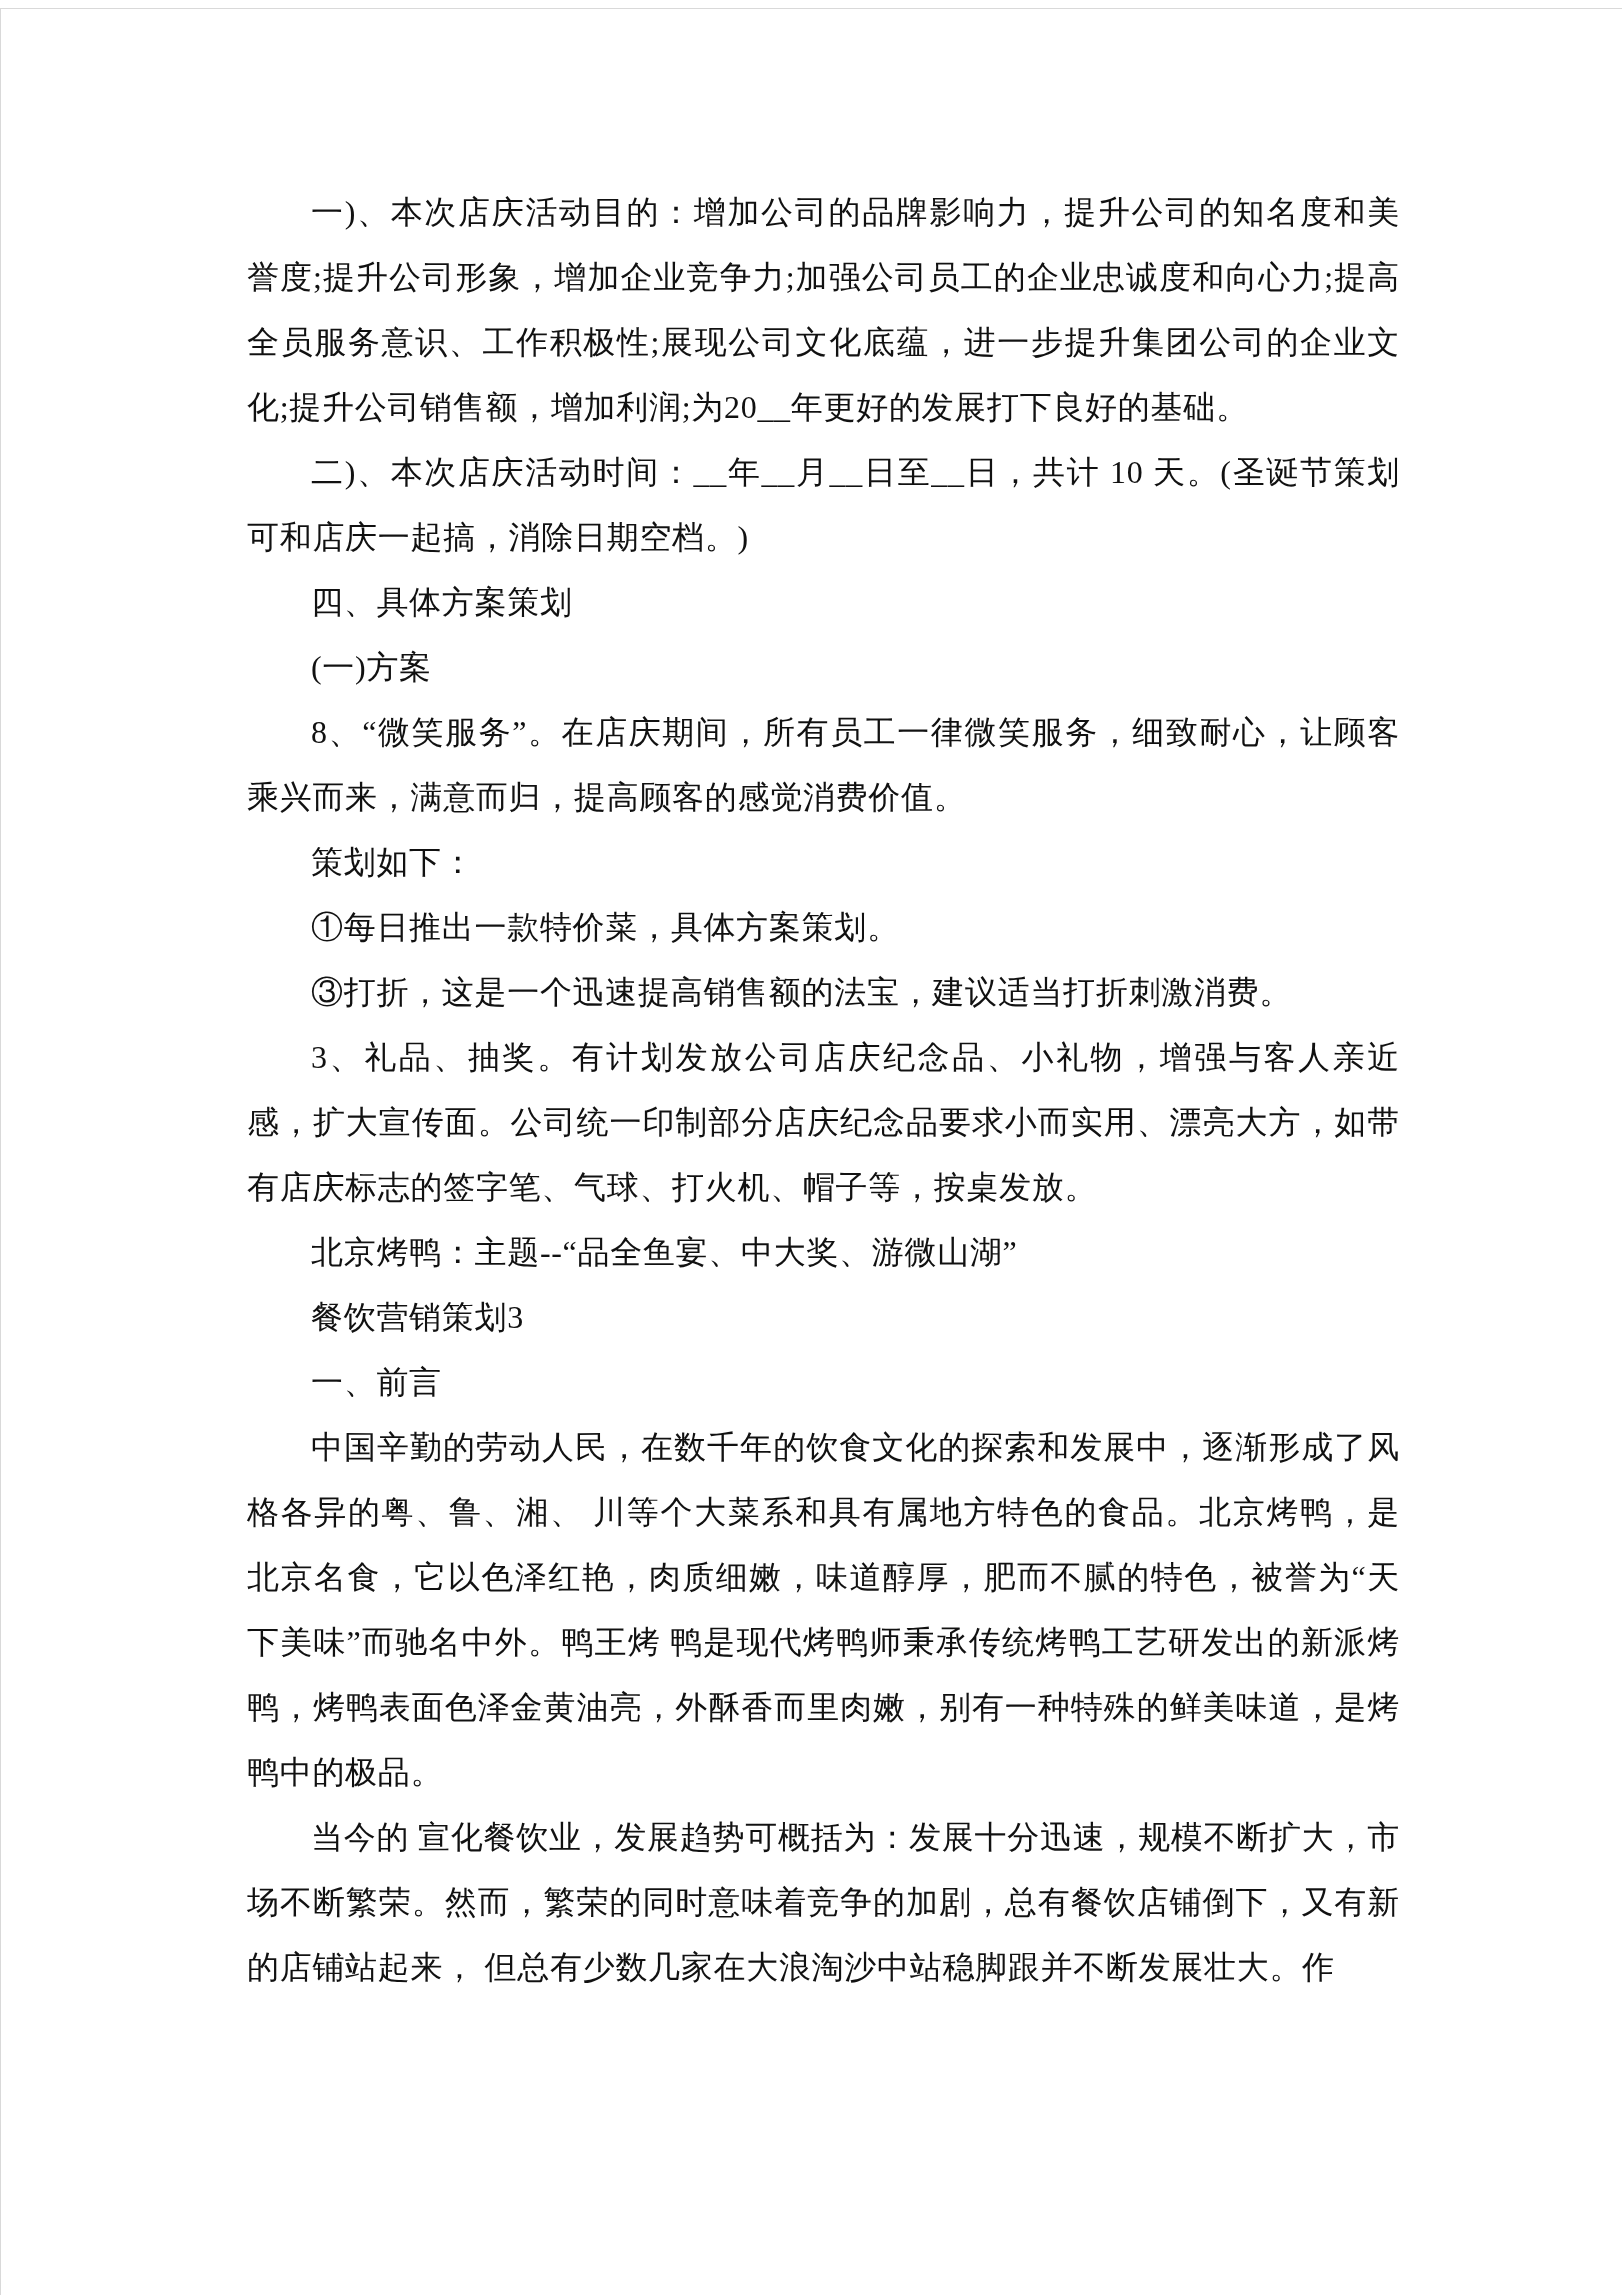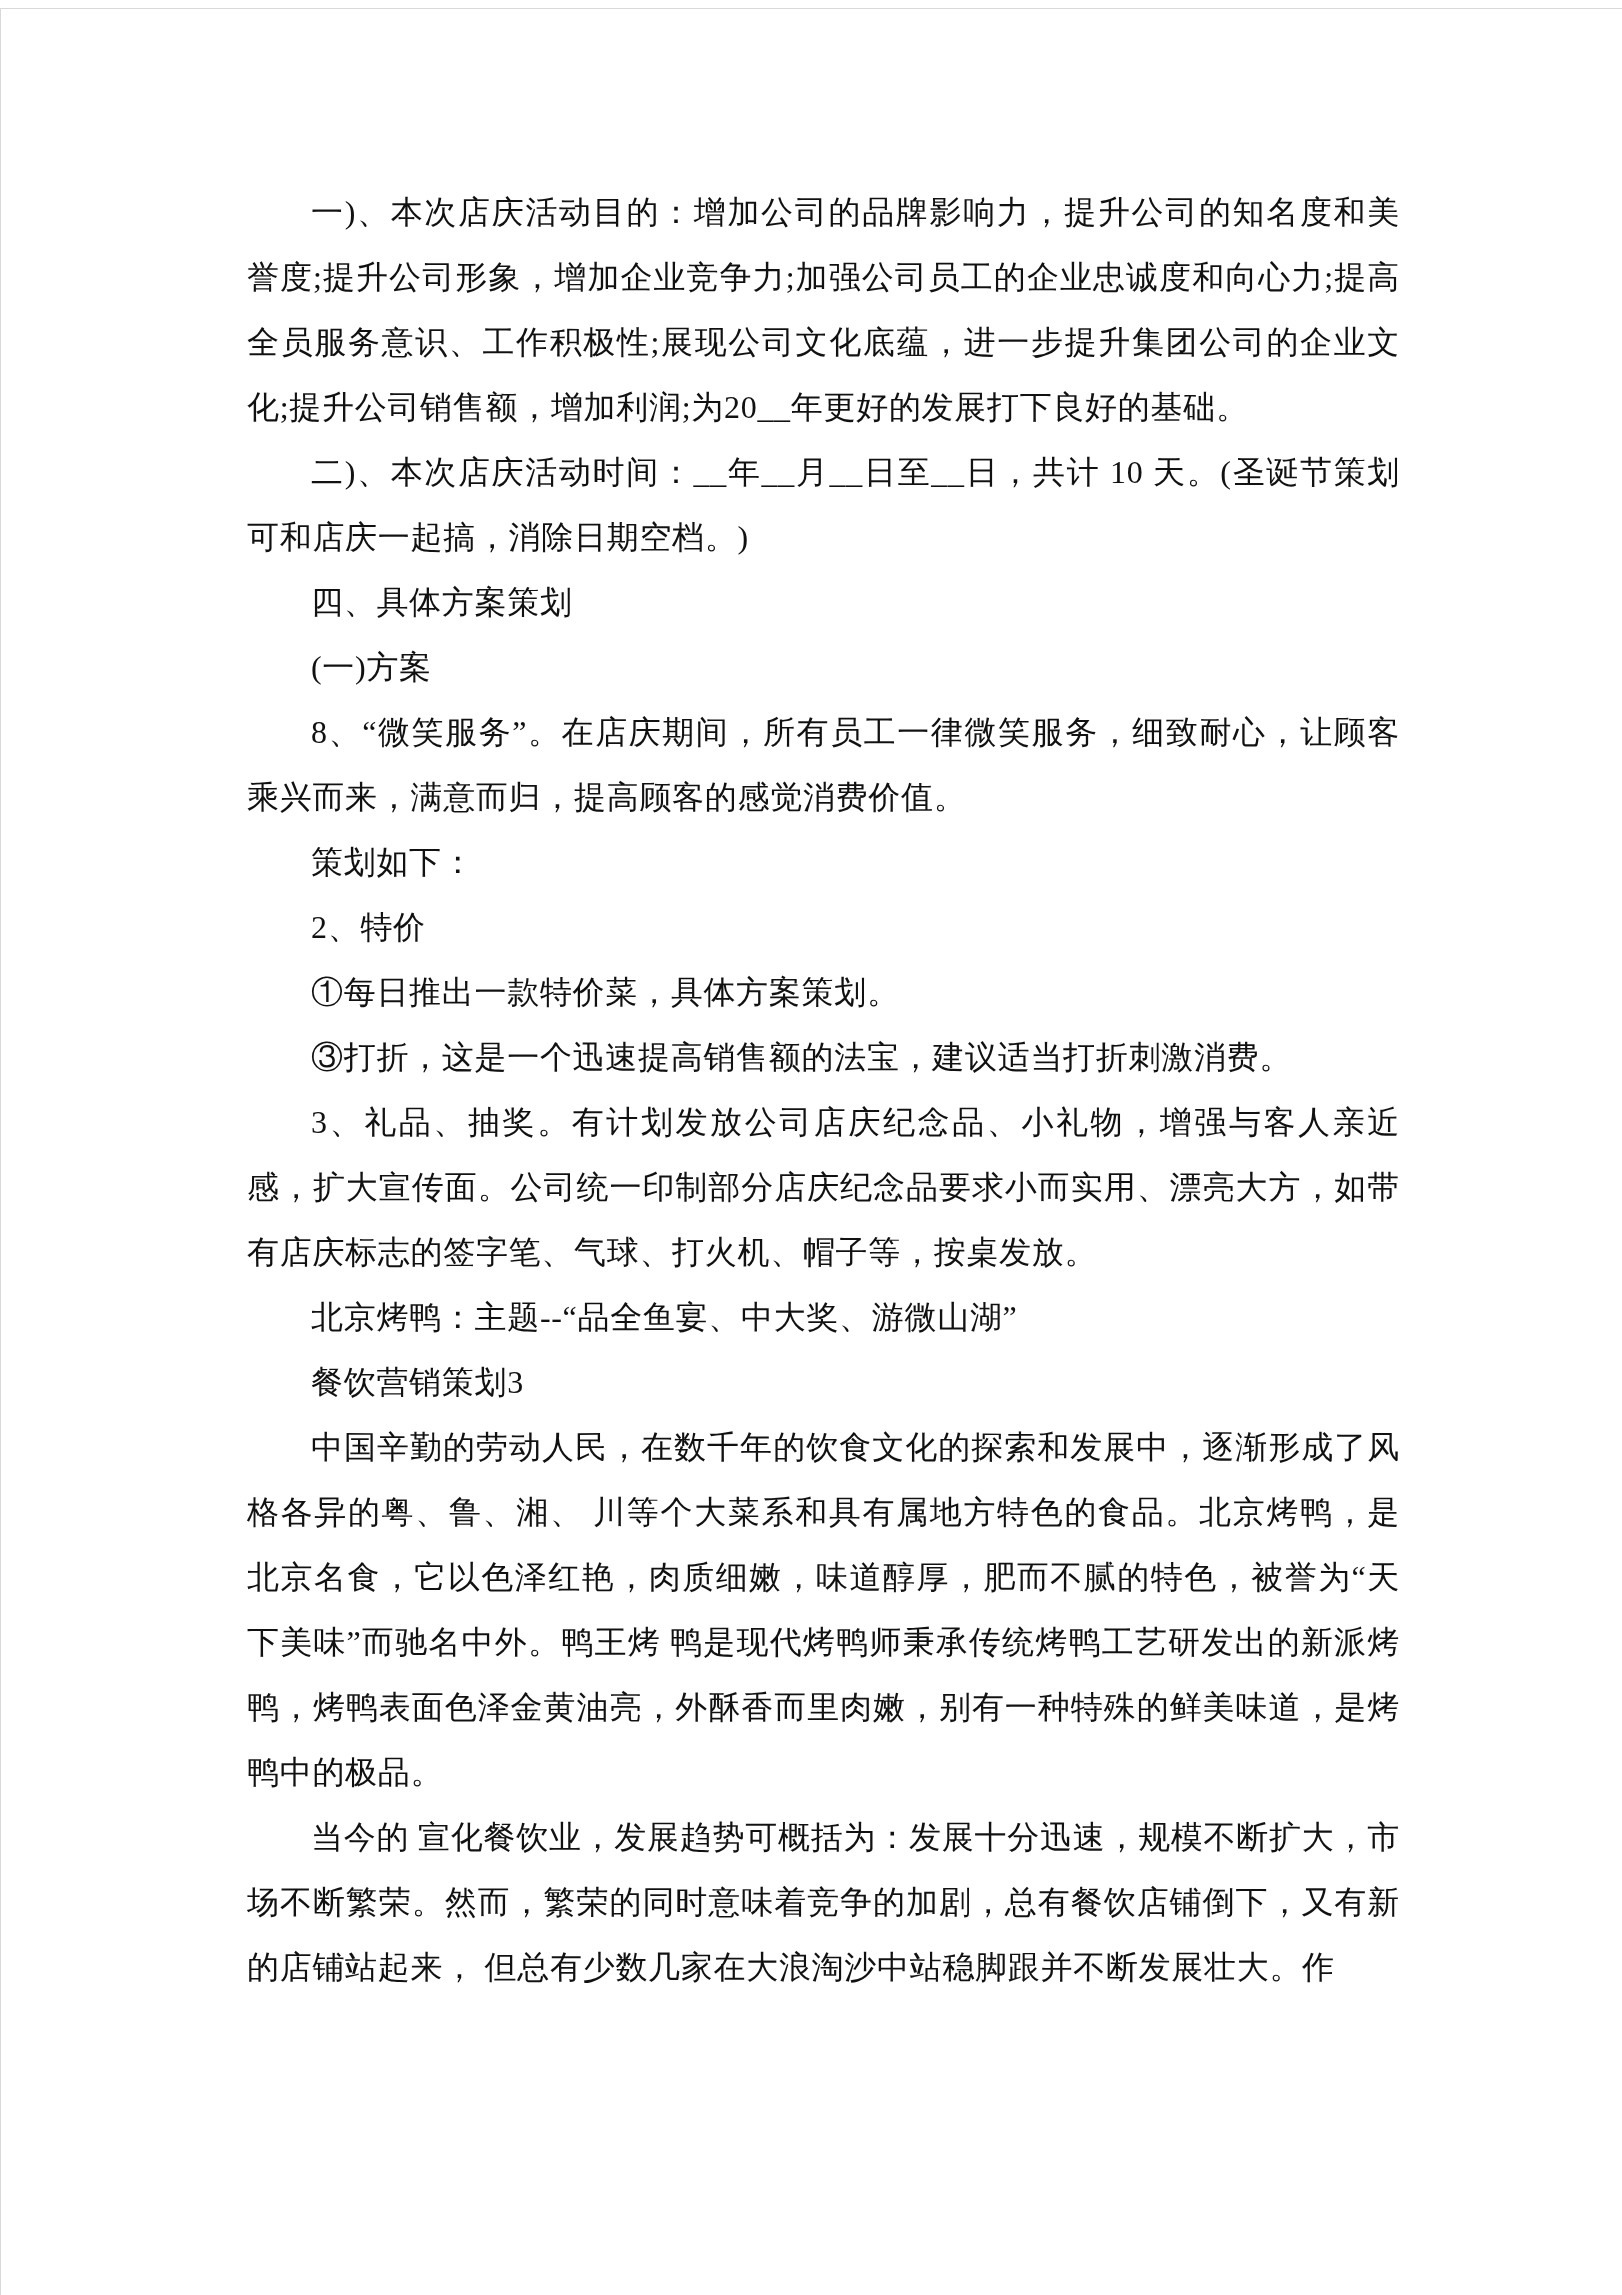--- a/index.html
+++ b/index.html
@@ -42,23 +42,23 @@
 
 <div class="page">
   <div class="content" id="document-content">
 
   <p>一)、本次店庆活动目的：增加公司的品牌影响力，提升公司的知名度和美誉度;提升公司形象，增加企业竞争力;加强公司员工的企业忠诚度和向心力;提高全员服务意识、工作积极性;展现公司文化底蕴，进一步提升集团公司的企业文化;提升公司销售额，增加利润;为20__年更好的发展打下良好的基础。</p>
       <p>二)、本次店庆活动时间：__年__月__日至__日，共计 10 天。(圣诞节策划可和店庆一起搞，消除日期空档。)</p>
       <p>四、具体方案策划</p>
       <p>(一)方案</p>
       <p>8、“微笑服务”。在店庆期间，所有员工一律微笑服务，细致耐心，让顾客乘兴而来，满意而归，提高顾客的感觉消费价值。</p>
       <p>策划如下：</p>
-      <p>2、特价</p>
       <p>①每日推出一款特价菜，具体方案策划。</p>
       <p>③打折，这是一个迅速提高销售额的法宝，建议适当打折刺激消费。</p>
       <p>3、礼品、抽奖。有计划发放公司店庆纪念品、小礼物，增强与客人亲近感，扩大宣传面。公司统一印制部分店庆纪念品要求小而实用、漂亮大方，如带有店庆标志的签字笔、气球、打火机、帽子等，按桌发放。</p>
       <p>北京烤鸭：主题--“品全鱼宴、中大奖、游微山湖”</p>
       <p>餐饮营销策划3</p>
+      <p>一、前言</p>
       <p>中国辛勤的劳动人民，在数千年的饮食文化的探索和发展中，逐渐形成了风格各异的粤、鲁、湘、 川等个大菜系和具有属地方特色的食品。北京烤鸭，是北京名食，它以色泽红艳，肉质细嫩，味道醇厚，肥而不腻的特色，被誉为“天下美味”而驰名中外。鸭王烤 鸭是现代烤鸭师秉承传统烤鸭工艺研发出的新派烤鸭，烤鸭表面色泽金黄油亮，外酥香而里肉嫩，别有一种特殊的鲜美味道，是烤鸭中的极品。</p>
       <p>当今的 宣化餐饮业，发展趋势可概括为：发展十分迅速，规模不断扩大，市场不断繁荣。然而，繁荣的同时意味着竞争的加剧，总有餐饮店铺倒下，又有新的店铺站起来， 但总有少数几家在大浪淘沙中站稳脚跟并不断发展壮大。作</p>
     </div>
 </div>
 
 
 </body></html>

